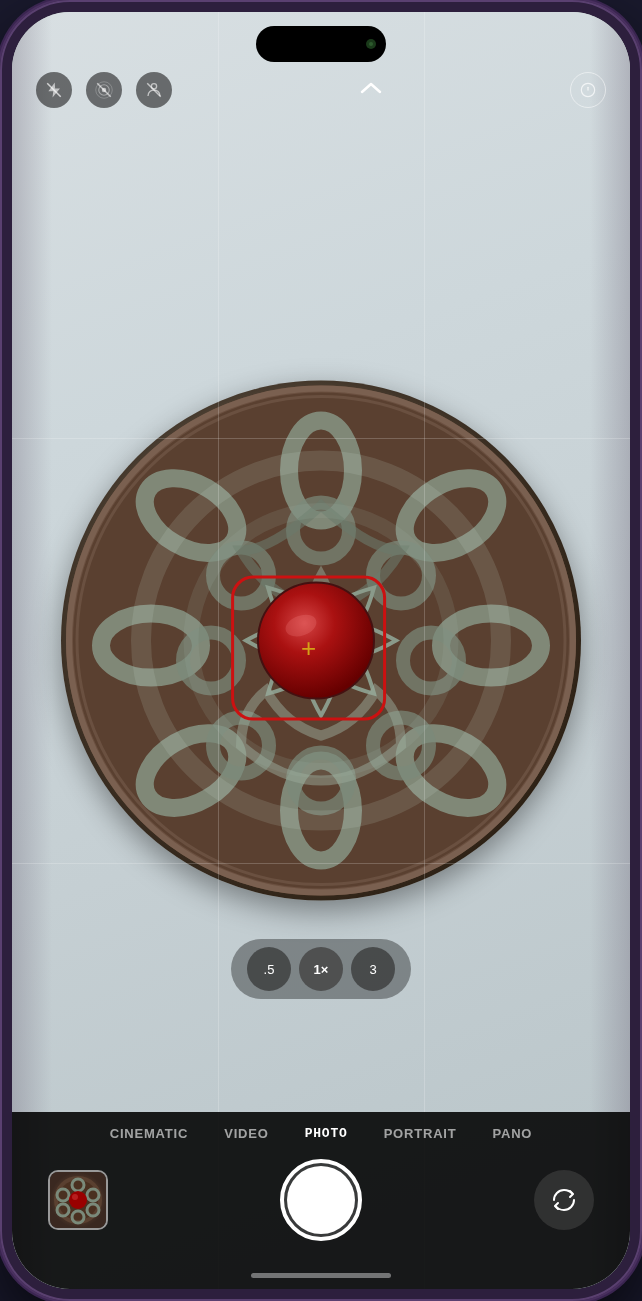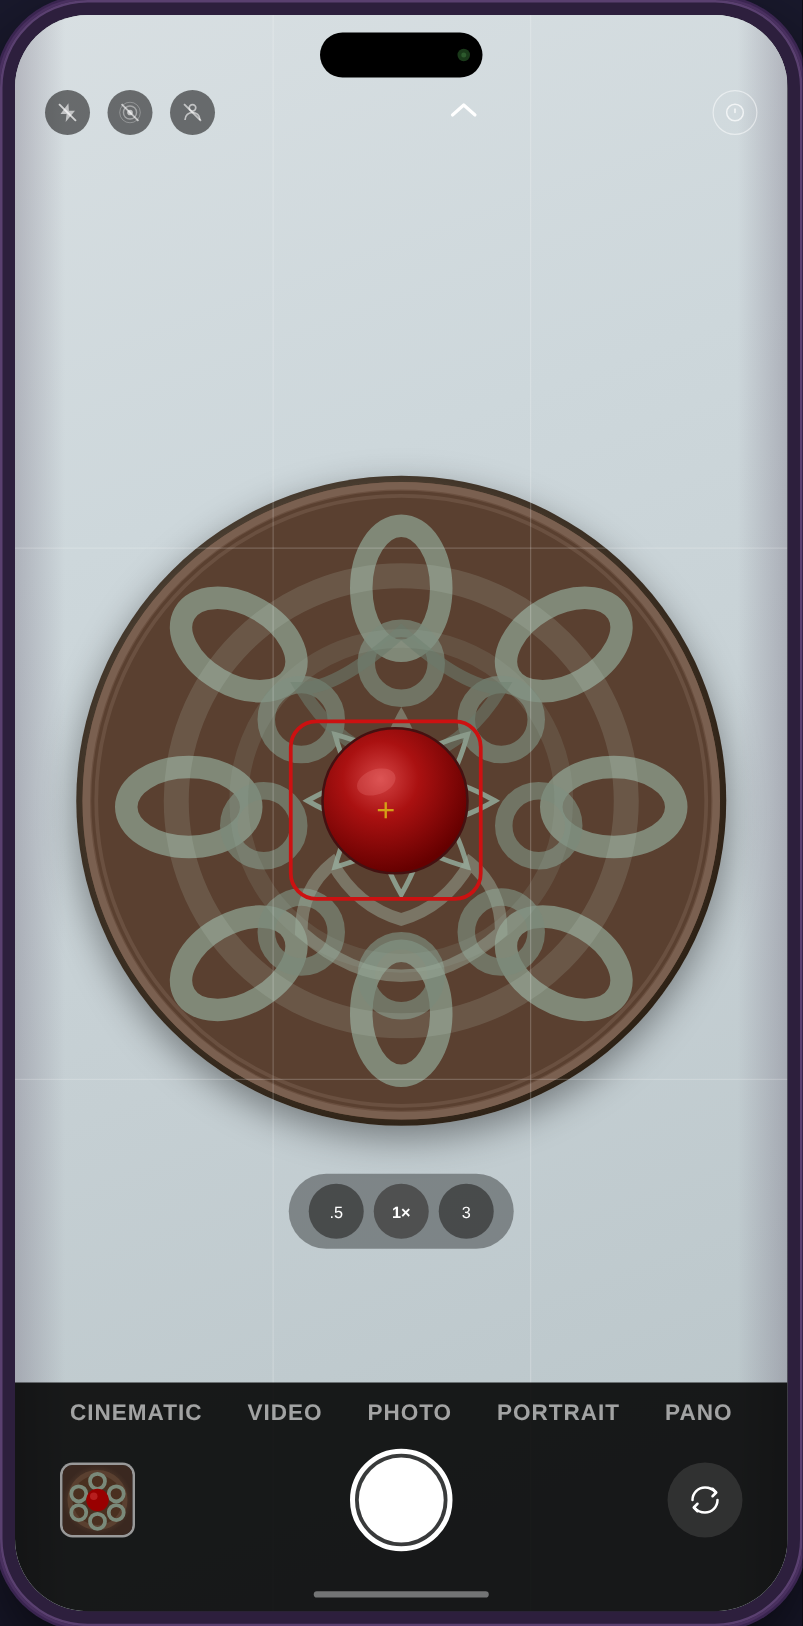--- a/index.html
+++ b/index.html
@@ -270,30 +270,31 @@
       display: flex;
       justify-content: center;
       align-items: center;
       gap: 0;
       padding: 14px 0 8px;
       overflow: hidden;
     }
 
     .mode-item {
       color: rgba(255,255,255,0.6);
-      font-size: 18px;
+      font-size: 13px;
       font-weight: 600;
       letter-spacing: 0.8px;
       padding: 0 18px;
       text-transform: uppercase;
       cursor: pointer;
     }
 
     .mode-item.active {
-      color: #a3a3a3;
+      color: #ffffff;
+      font-family: Liberation Mono, monospace;
     }
 
     
     .camera-actions {
       display: flex;
       align-items: center;
       justify-content: space-between;
       padding: 10px 36px 20px;
     }
 

